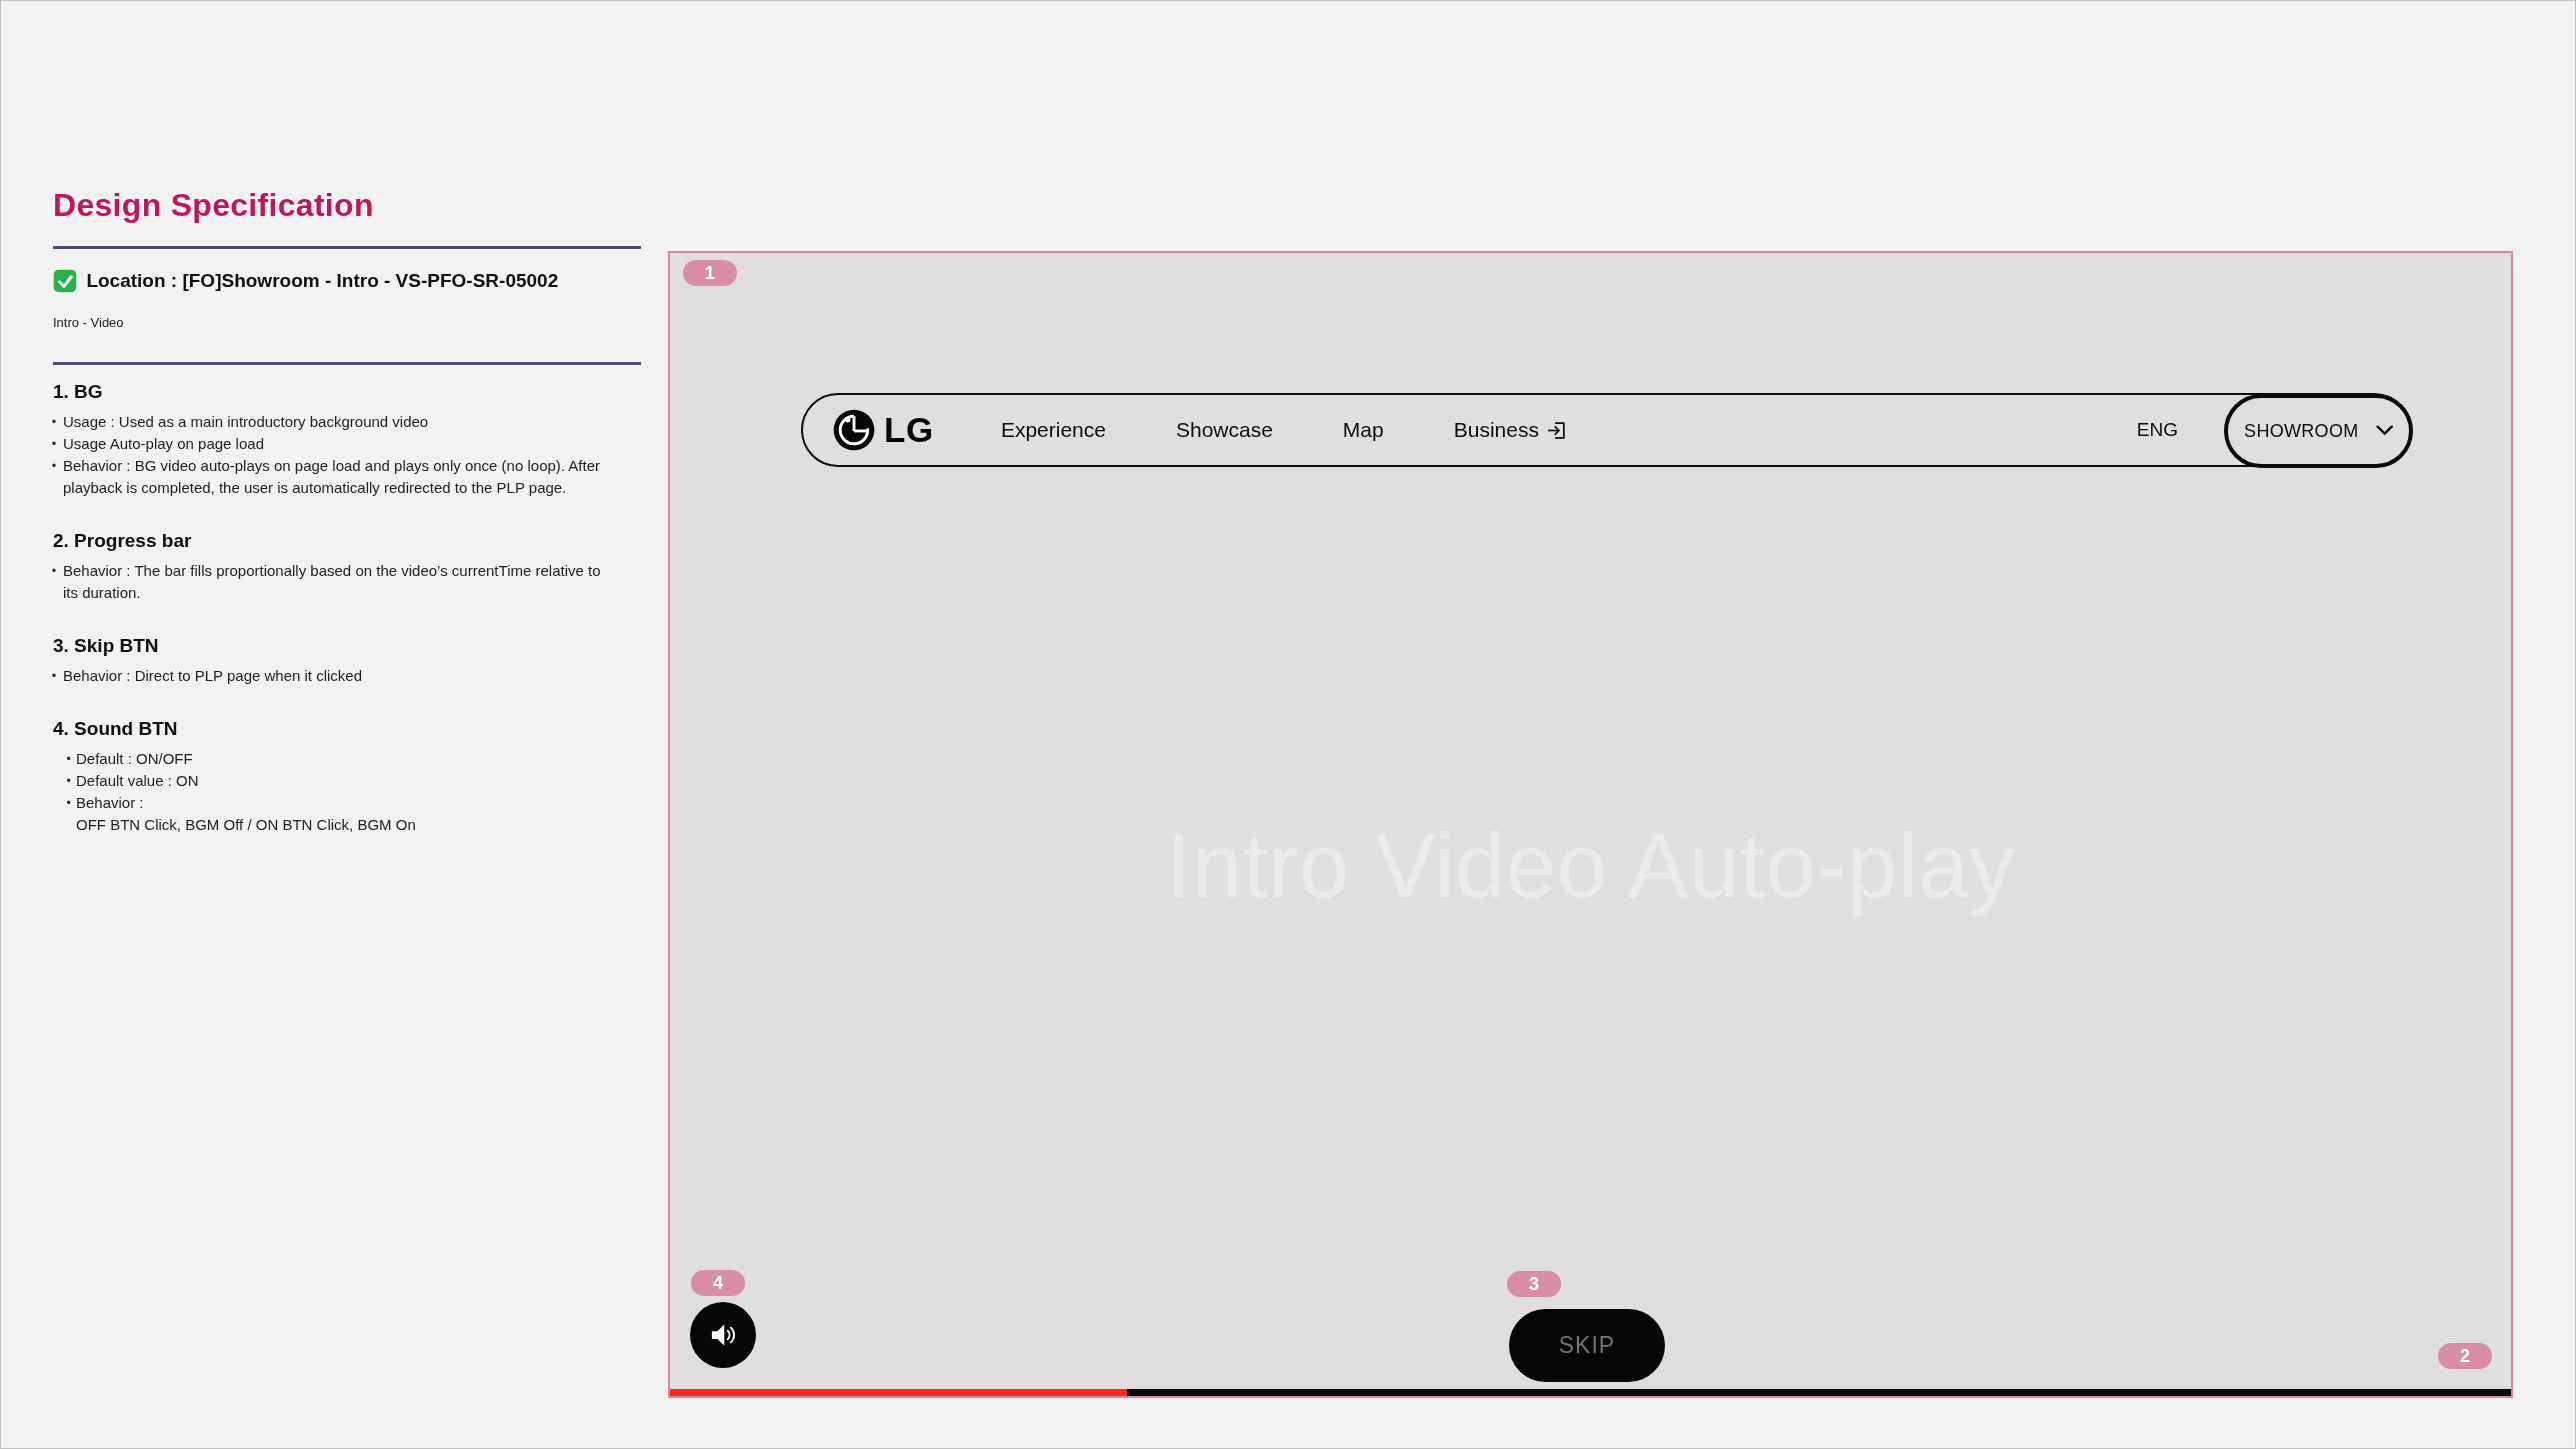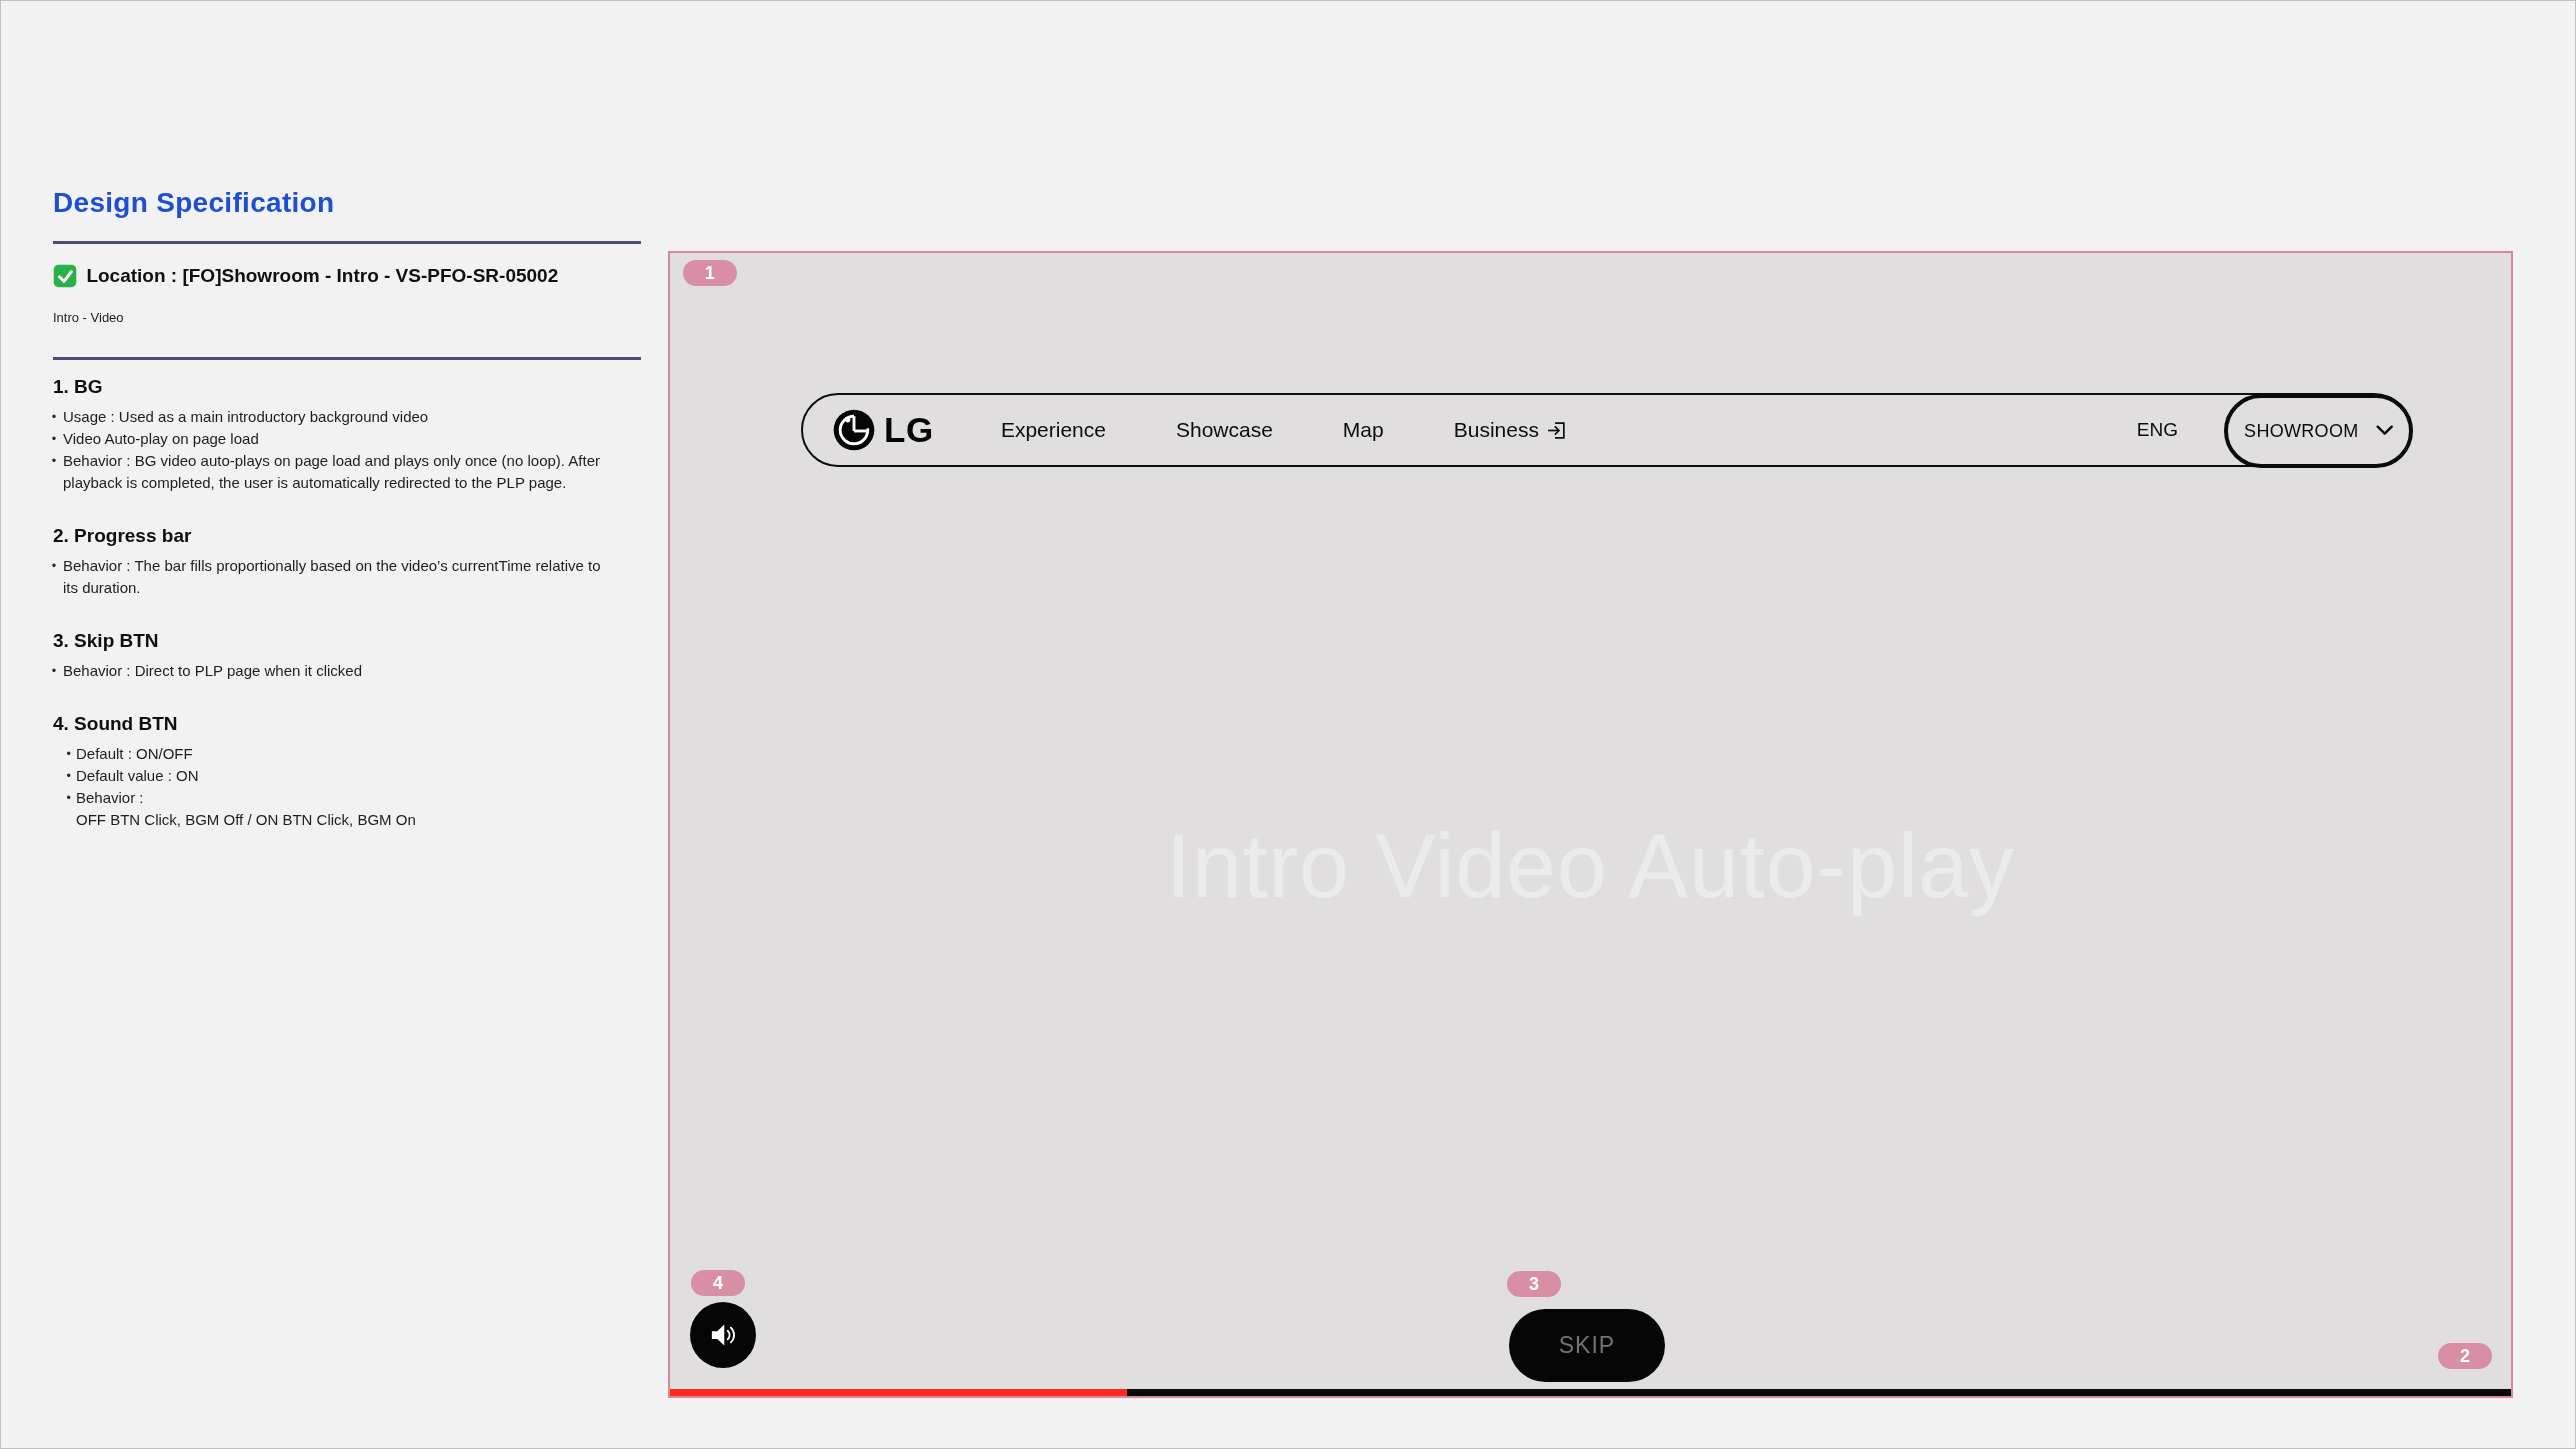--- a/index.html
+++ b/index.html
@@ -10,21 +10,21 @@
     position:relative;
     overflow:hidden;
   }
   .frame {
     position:absolute; inset:0;
     border:1.3px solid var(--frame_border,#c2c1c1);
   }
 
   
   .spec { position:absolute; left:52px; top:186px; width:588px; color:#161616; }
-  .spec h1 { font-size:28px; font-weight:700; letter-spacing:0.3px; color:#1d4ed8; }
+  .spec h1 { font-size:32px; font-weight:700; letter-spacing:0.3px; color:#be185d; }
   .rule  { height:3.4px; background:var(--rule_navy,#4b4b7c); margin-top:21.5px; }
   .rule.thin { height:2.7px; margin-top:32px; }
   .check-row { display:flex; align-items:center; gap:9.4px; margin-top:19px; height:25.5px; }
   .check-row svg { flex:0 0 auto; }
   .check-text { font-size:19px; font-weight:700; color:#101010; }
   .subtitle { margin-top:21.5px; font-size:13px; color:#1d1d1d; }
 
   .sec { margin-top:31px; }
   .sec:first-child { margin-top:16px; }
   .sec-h { font-size:19px; font-weight:700; color:#0f0f0f; }
@@ -116,21 +116,21 @@
     <div class="rule thin"></div>
 
     <div id="sections">
         <div class="sec">
           <div class="sec-h">1. BG</div>
           <ul class="bullets">
             <li class="l1 hasdot">
               <div class="ln">Usage : Used as a main introductory background video</div>
             </li>
             <li class="l1 hasdot">
-              <div class="ln">Video Auto-play on page load</div>
+              <div class="ln">Usage Auto-play on page load</div>
             </li>
             <li class="l1 hasdot">
               <div class="ln">Behavior : BG video auto-plays on page load and plays only once (no loop). After</div>
               <div class="ln">playback is completed, the user is automatically redirected to the PLP page.</div>
             </li>
           </ul>
         </div>
         <div class="sec">
           <div class="sec-h">2. Progress bar</div>
           <ul class="bullets">

